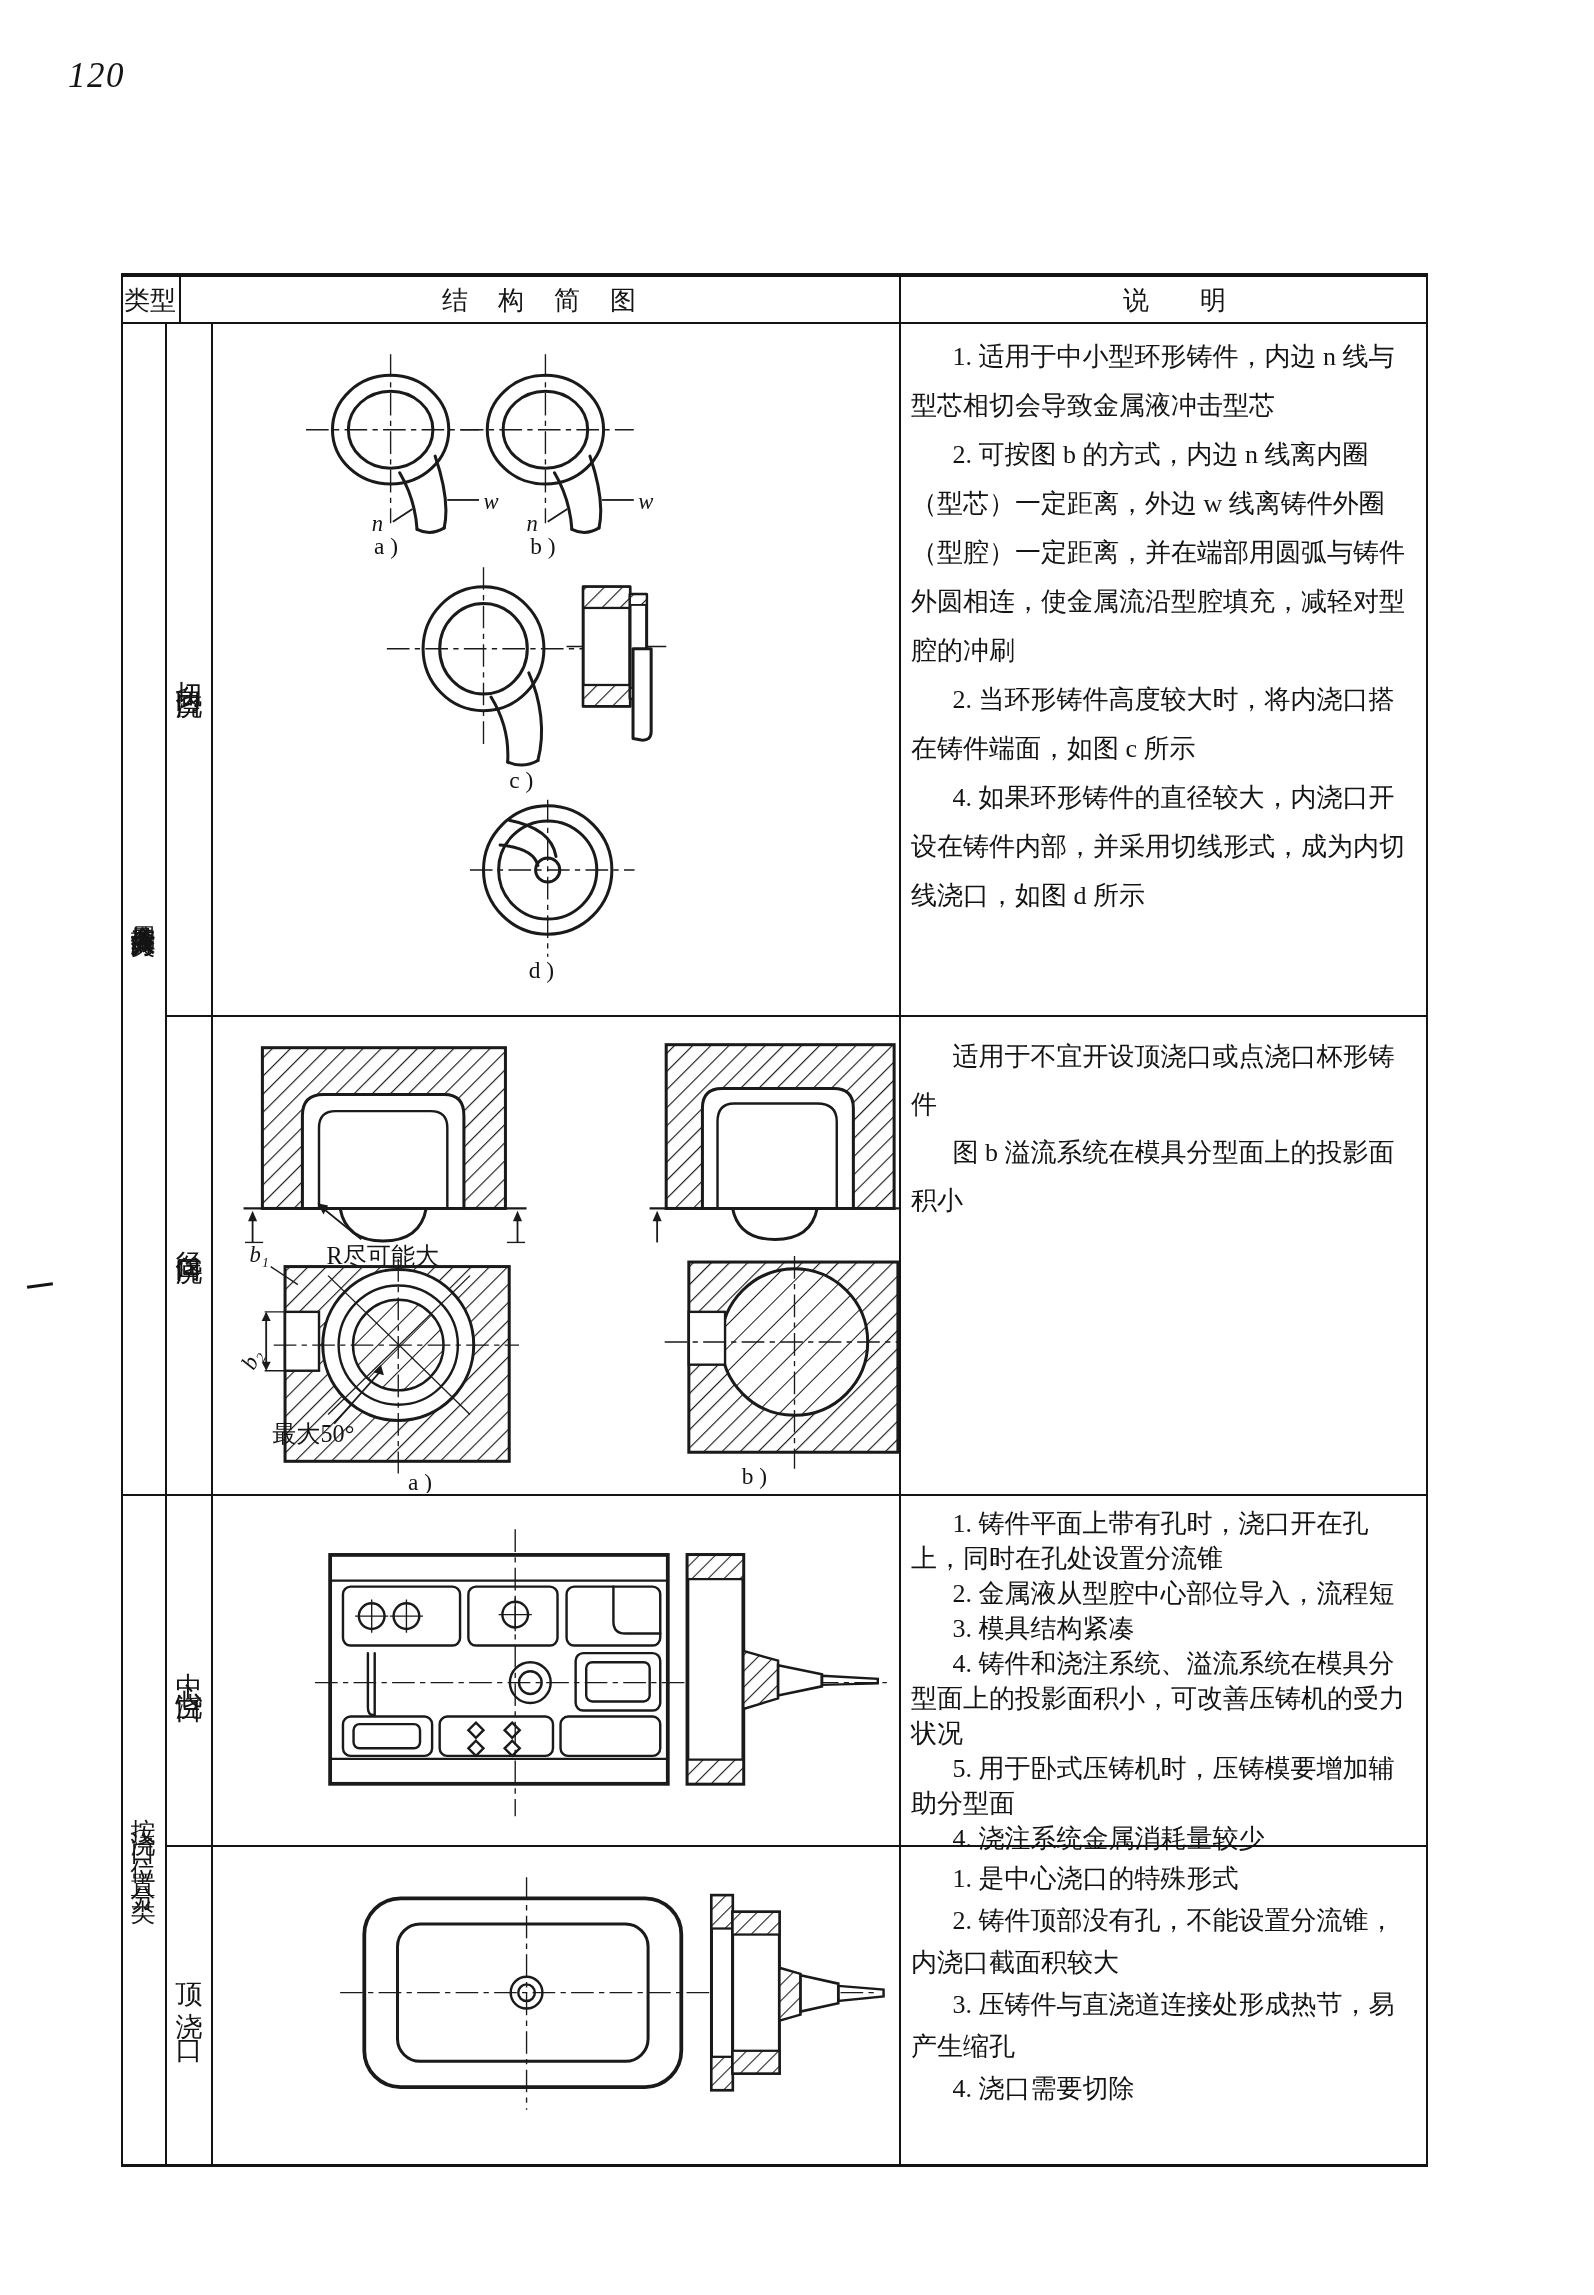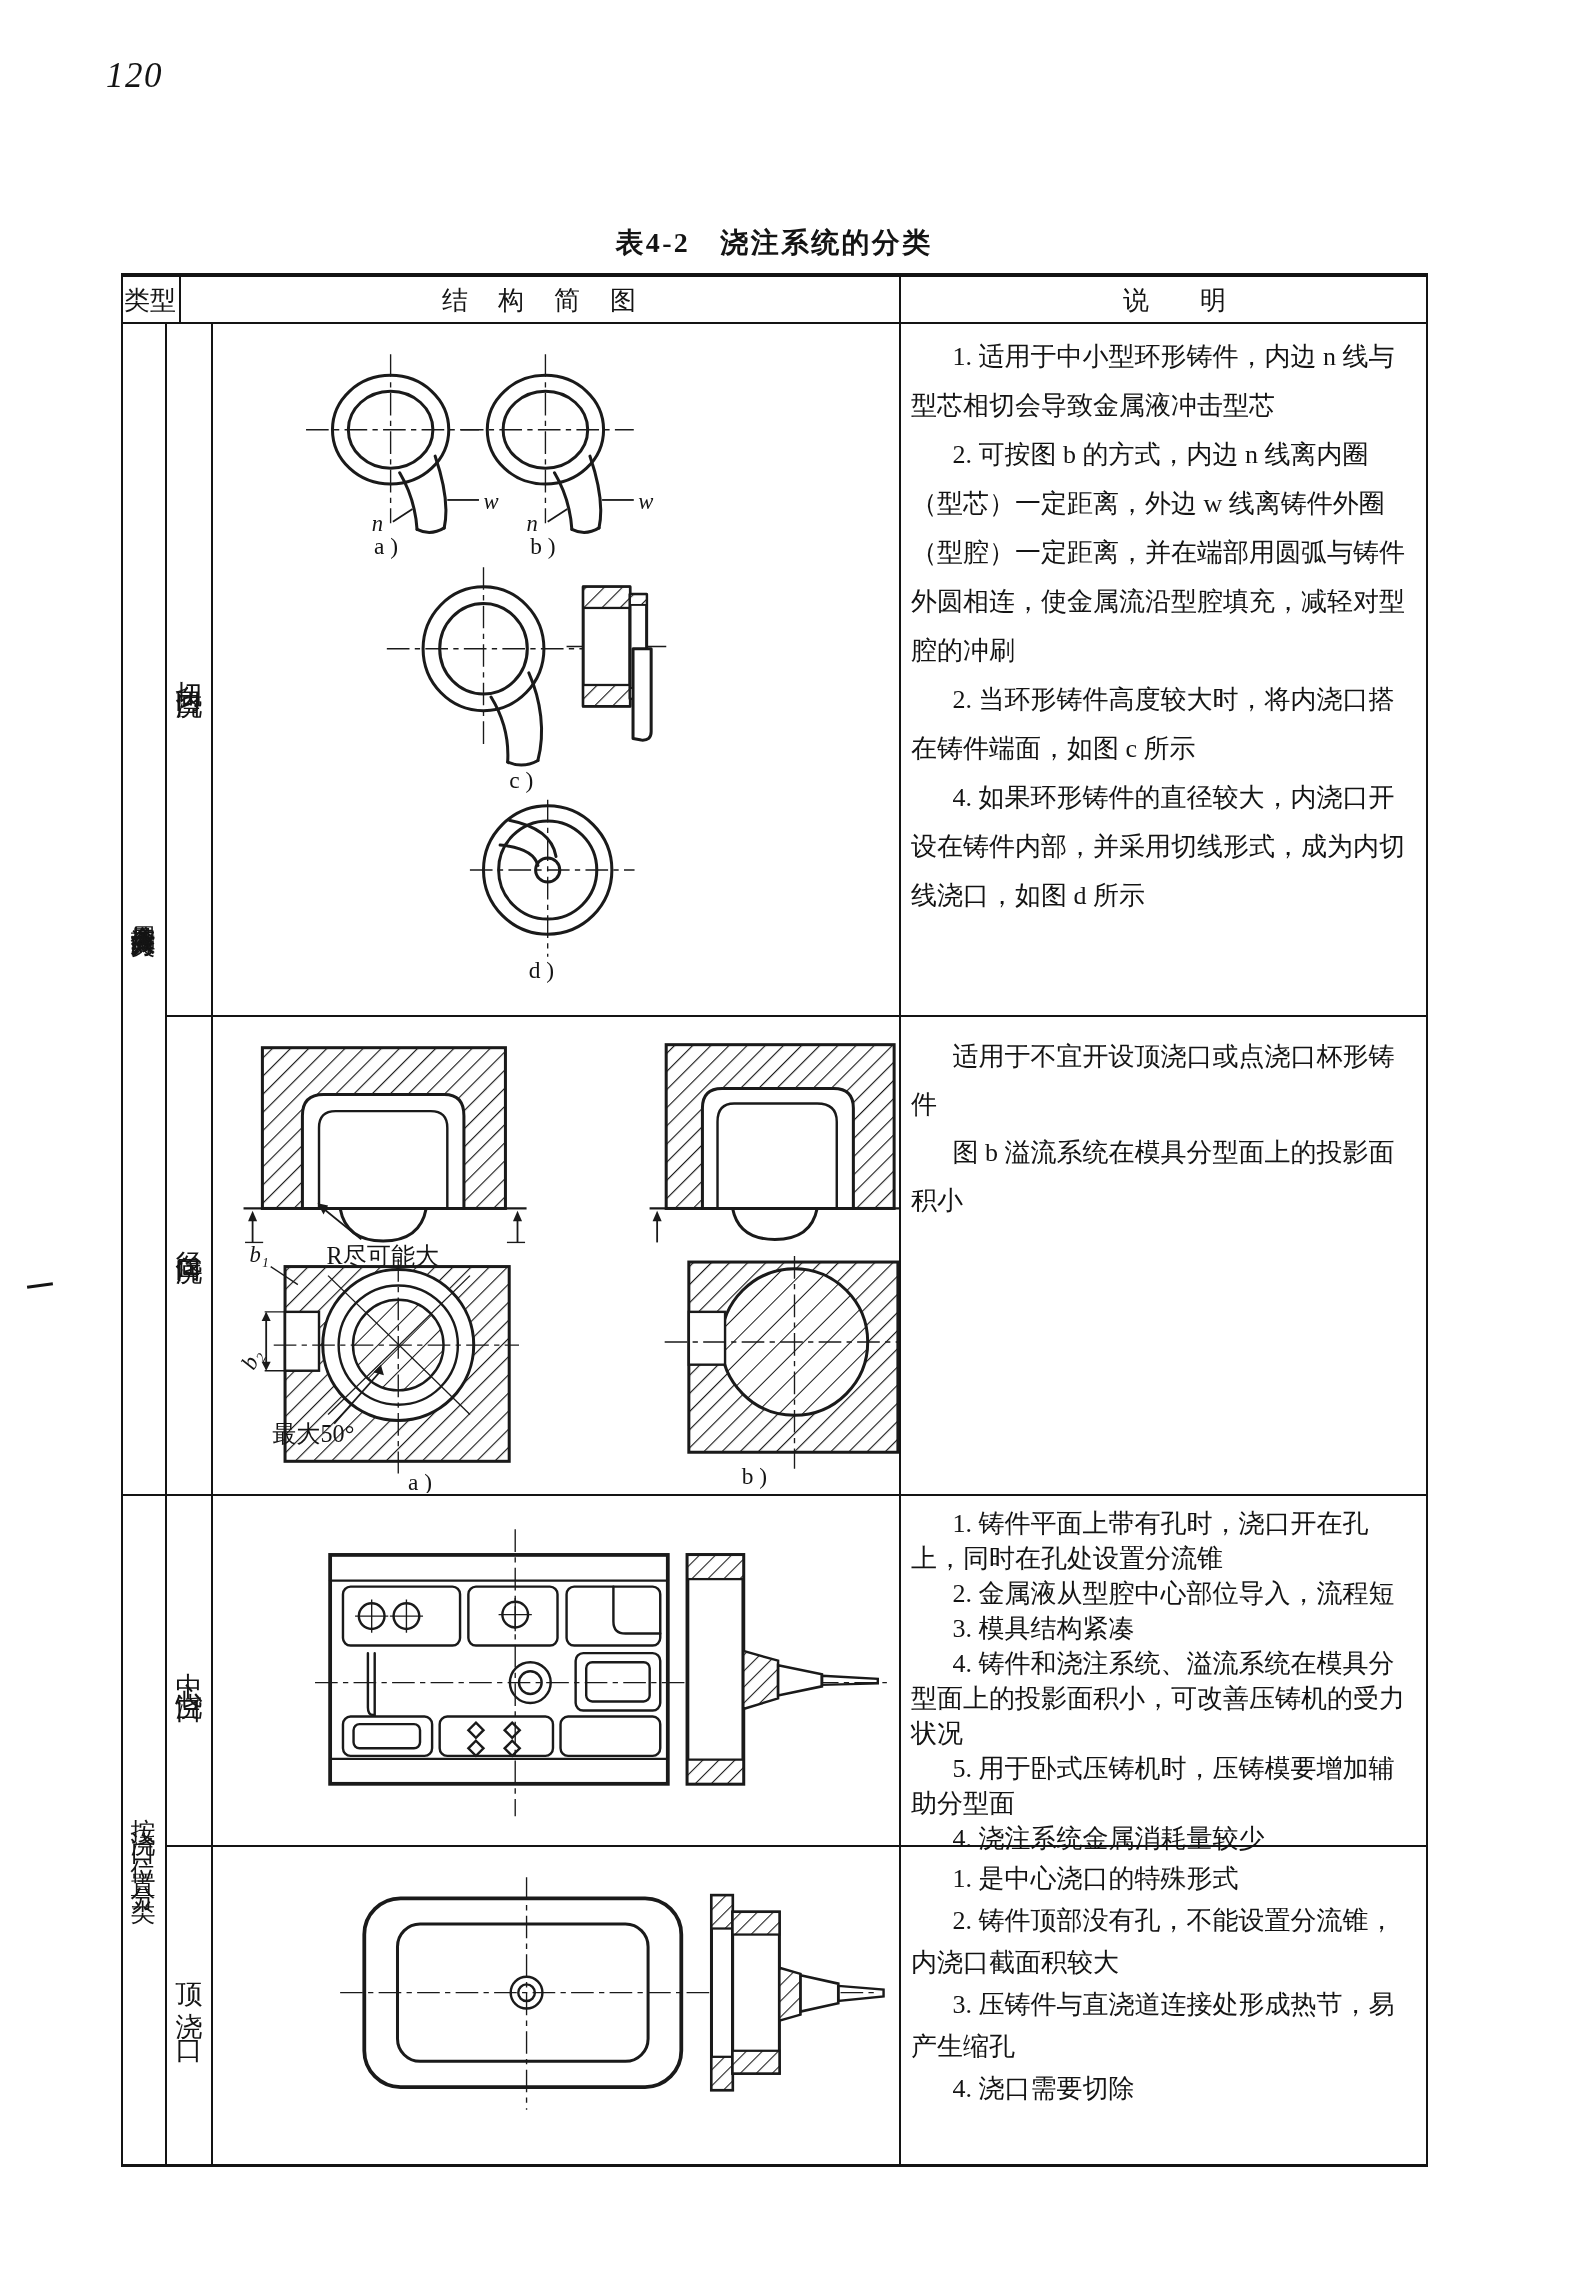--- a/index.html
+++ b/index.html
@@ -1,19 +1,19 @@
 <!DOCTYPE html>
 <html style="font-size:12px"><head>
 <meta charset="utf-8">
 <style>
   html,body{margin:0;padding:0;background:#ffffff;}
   .page{position:relative;width:1595px;height:2295px;background:#ffffff;color:#141414;
         font-family:"Liberation Serif","DejaVu Serif",serif;overflow:hidden;}
   .abs{position:absolute;}
-  .pageno{left:68px;top:56px;font-size:35px;font-style:italic;letter-spacing:1.5px;margin-left:38px;}
+  .pageno{left:68px;top:56px;font-size:35px;font-style:italic;letter-spacing:1.5px;}
   .title{left:121px;top:224px;width:1306px;text-align:center;font-size:28px;font-weight:bold;letter-spacing:2.3px;}
   .hline{position:absolute;background:#141414;}
   .vline{position:absolute;background:#141414;}
   .th{position:absolute;top:276px;height:48px;display:flex;align-items:center;justify-content:center;font-size:26px;}
   .th-type{left:121px;width:58px;}
   .th-diagram{left:179px;width:720px;letter-spacing:30px;padding-left:30px;box-sizing:border-box;}
   .th-desc{left:899px;width:527px;letter-spacing:51px;padding-left:75px;box-sizing:border-box;}
   .vcell{position:absolute;display:flex;align-items:center;justify-content:center;}
   .vtext{writing-mode:vertical-rl;text-orientation:upright;font-size:25px;line-height:1;}
   .cat1{letter-spacing:0.8px;}
@@ -39,21 +39,20 @@
   .ld{fill:none;stroke:#1a1a1a;stroke-width:2.4;}
   .thin{fill:none;stroke:#1a1a1a;stroke-width:1.8;}
   .stray{position:absolute;background:#141414;}
 </style>
 </head>
 <body>
 
 <div class="page">
 
   <div class="abs pageno">120</div>
-  <div class="abs title">表4-2　浇注系统的分类</div>
   <div class="stray" style="left:27px;top:1284px;width:26px;height:3px;transform:rotate(-8deg);"></div>
 
   <div class="hline" style="left:121px;top:273px;width:1306px;height:3.8px;"></div>
   <div class="hline" style="left:121px;top:322px;width:1306px;height:2.3px;"></div>
   <div class="hline" style="left:165px;top:1015px;width:1263px;height:1.5px;"></div>
   <div class="hline" style="left:121px;top:1494px;width:1306px;height:1.5px;"></div>
   <div class="hline" style="left:165px;top:1845px;width:1263px;height:1.5px;"></div>
   <div class="hline" style="left:121px;top:2164px;width:1306px;height:3px;"></div>
   <div class="vline" style="left:121px;top:273px;width:1.5px;height:1894px;"></div>
   <div class="vline" style="left:179px;top:273px;width:1.5px;height:49px;"></div>

